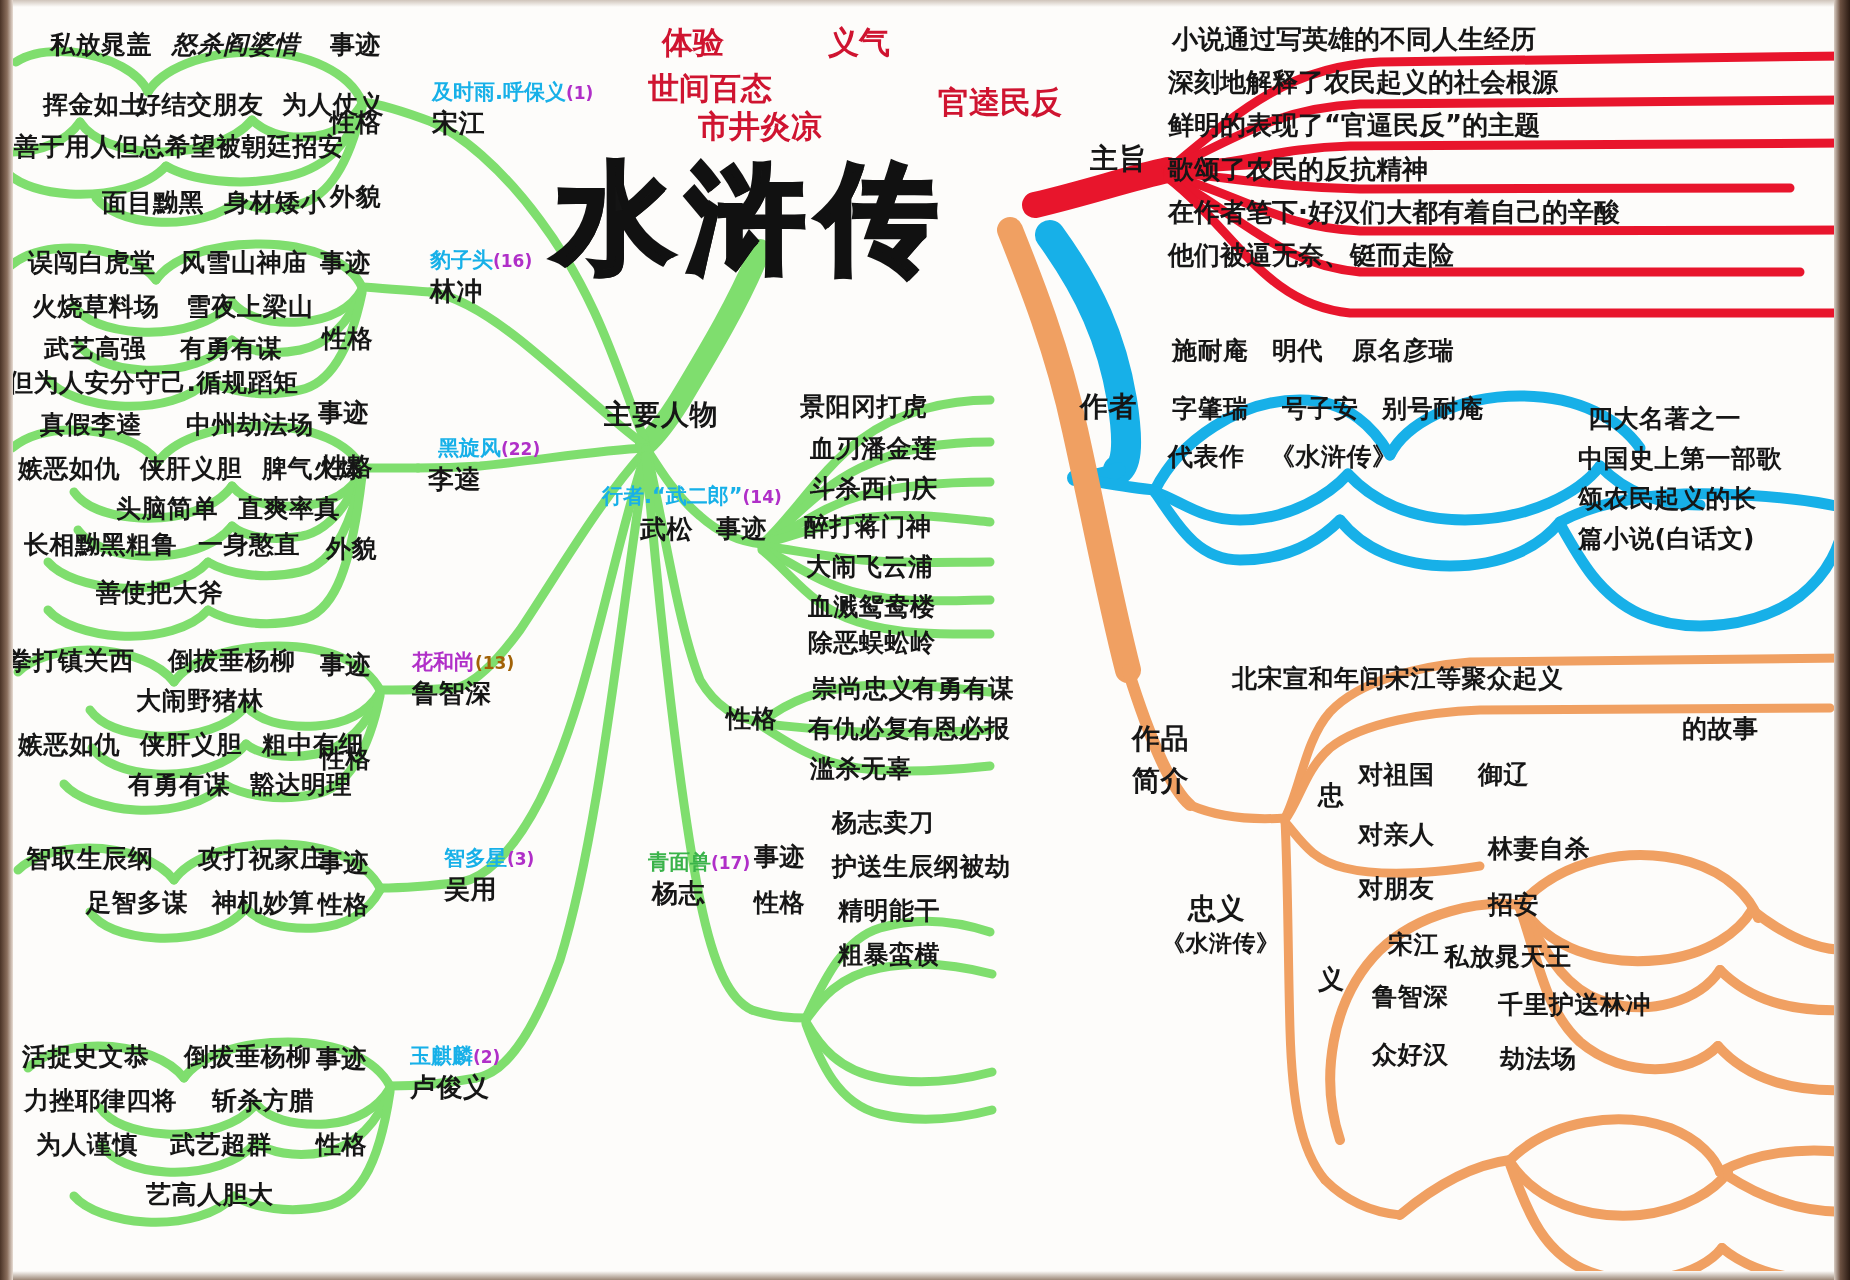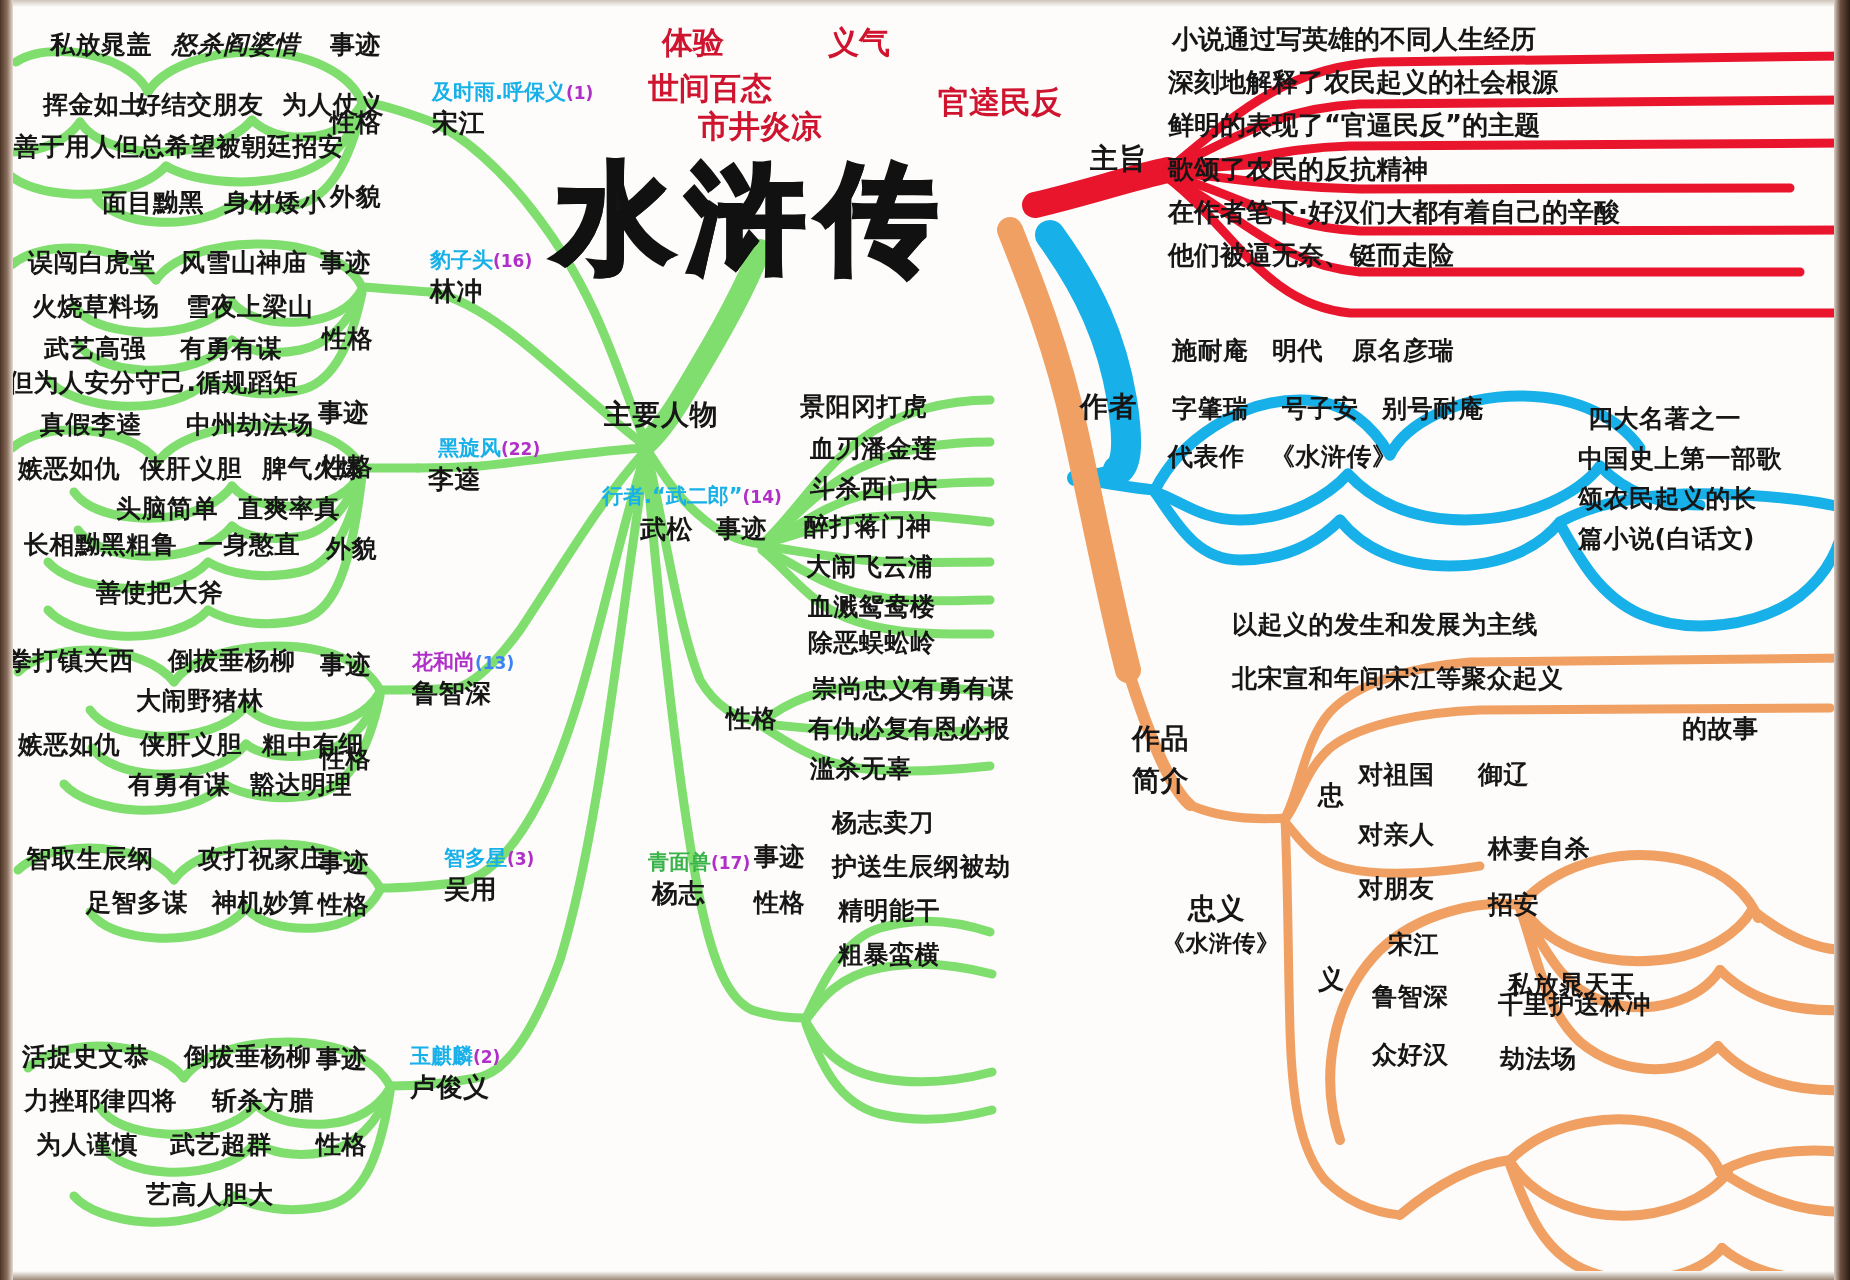--- a/index.html
+++ b/index.html
@@ -249,38 +249,37 @@
   <div class="lbl g" style="left:1382px;top:392px;">别号耐庵</div>
   <div class="lbl g" style="left:1168px;top:440px;">代表作</div>
   <div class="lbl g" style="left:1270px;top:440px;">《水浒传》</div>
   <div class="lbl g" style="left:1588px;top:402px;">四大名著之一</div>
   <div class="lbl g" style="left:1578px;top:442px;">中国史上第一部歌</div>
   <div class="lbl g" style="left:1578px;top:482px;">颂农民起义的长</div>
   <div class="lbl g" style="left:1578px;top:522px;">篇小说(白话文)</div>
 
   <div class="lbl branchtitle" style="left:1132px;top:720px;">作品</div>
   <div class="lbl branchtitle" style="left:1132px;top:762px;">简介</div>
-  <div class="lbl g" style="left:1232px;top:608px;">以起义的发生和发展为主线</div>
   <div class="lbl g" style="left:1232px;top:662px;">北宋宣和年间宋江等聚众起义</div>
   <div class="lbl g" style="left:1682px;top:712px;">的故事</div>
 
   <div class="lbl branchtitle" style="left:1188px;top:890px;">忠义</div>
   <div class="lbl sm" style="left:1162px;top:928px;">《水浒传》</div>
 
   <div class="lbl node" style="left:1318px;top:778px;">忠</div>
   <div class="lbl g" style="left:1358px;top:758px;">对祖国</div>
   <div class="lbl g" style="left:1478px;top:758px;">御辽</div>
   <div class="lbl g" style="left:1358px;top:818px;">对亲人</div>
   <div class="lbl g" style="left:1488px;top:832px;">林妻自杀</div>
   <div class="lbl g" style="left:1358px;top:872px;">对朋友</div>
   <div class="lbl g" style="left:1488px;top:888px;">招安</div>
 
   <div class="lbl node" style="left:1318px;top:962px;">义</div>
   <div class="lbl g" style="left:1388px;top:928px;">宋江</div>
-  <div class="lbl g" style="left:1508px;top:940px;margin-top:28px;">私放晁天王</div>
+  <div class="lbl g" style="left:1444px;top:940px;">私放晁天王</div>
   <div class="lbl g" style="left:1372px;top:980px;">鲁智深</div>
   <div class="lbl g" style="left:1498px;top:988px;">千里护送林冲</div>
   <div class="lbl g" style="left:1372px;top:1038px;">众好汉</div>
   <div class="lbl g" style="left:1500px;top:1042px;">劫法场</div>
 
   <div class="lbl branchtitle" style="left:604px;top:396px;">主要人物</div>
 
   <div class="nick" style="left:432px;top:78px;color:#17b0e8;">
     <span>及时雨.呼保义</span><span class="num" style="color:#b02fc8;">(1)</span>
   </div>
@@ -324,21 +323,21 @@
   <div class="lbl g" style="left:140px;top:452px;">侠肝义胆</div>
   <div class="lbl g" style="left:262px;top:452px;">脾气火爆</div>
   <div class="lbl g" style="left:116px;top:492px;">头脑简单</div>
   <div class="lbl g" style="left:238px;top:492px;">直爽率真</div>
   <div class="lbl g" style="left:326px;top:532px;">外貌</div>
   <div class="lbl g" style="left:24px;top:528px;">长相黝黑粗鲁</div>
   <div class="lbl g" style="left:198px;top:528px;">一身憨直</div>
   <div class="lbl g" style="left:96px;top:576px;">善使把大斧</div>
 
   <div class="nick" style="left:412px;top:648px;color:#b02fc8;">
-    <span>花和尚</span><span class="num" style="color:#3b82f6;">(13)</span>
+    <span>花和尚</span><span class="num" style="color:#a16207;">(13)</span>
   </div>
   <div class="lbl node" style="left:412px;top:676px;">鲁智深</div>
   <div class="lbl g" style="left:320px;top:648px;">事迹</div>
   <div class="lbl g" style="left:7px;top:644px;">拳打镇关西</div>
   <div class="lbl g" style="left:168px;top:644px;">倒拔垂杨柳</div>
   <div class="lbl g" style="left:136px;top:684px;">大闹野猪林</div>
   <div class="lbl g" style="left:320px;top:742px;">性格</div>
   <div class="lbl g" style="left:18px;top:728px;">嫉恶如仇</div>
   <div class="lbl g" style="left:140px;top:728px;">侠肝义胆</div>
   <div class="lbl g" style="left:262px;top:728px;">粗中有细</div>

